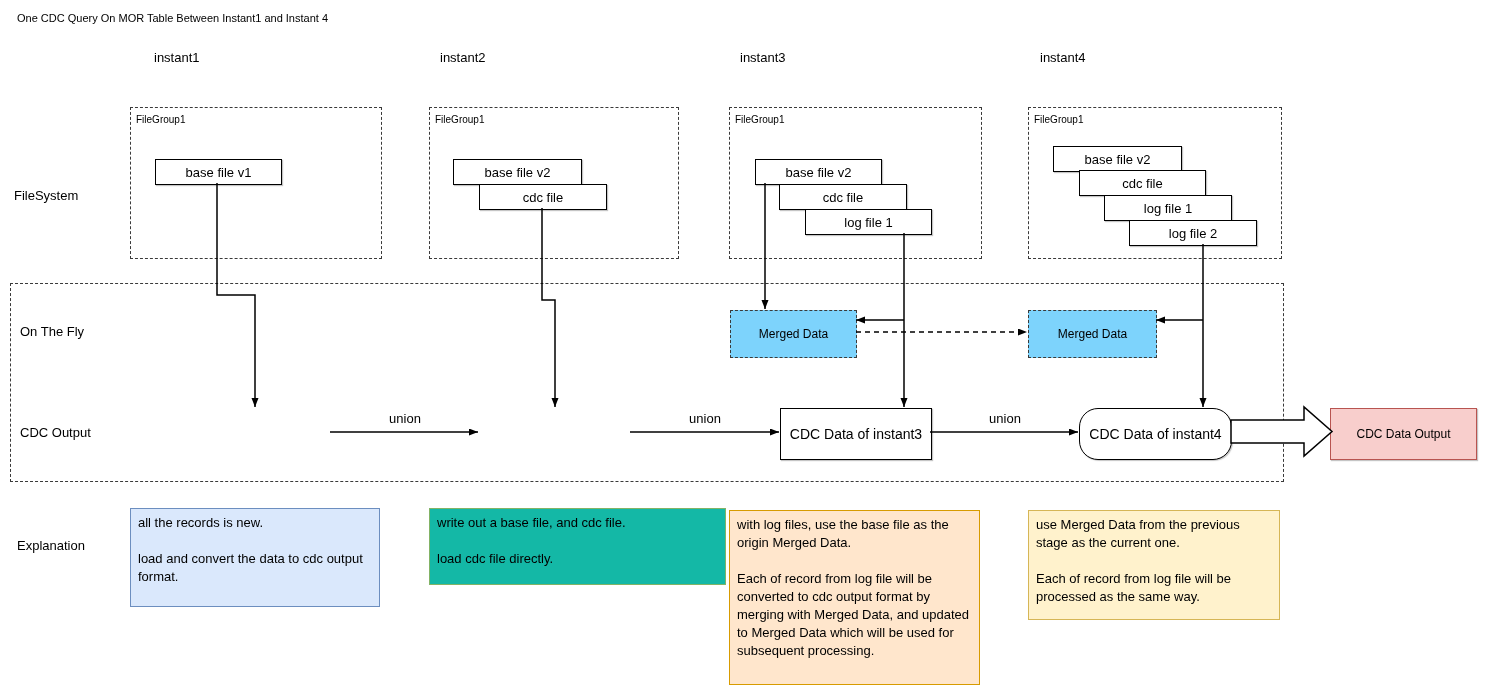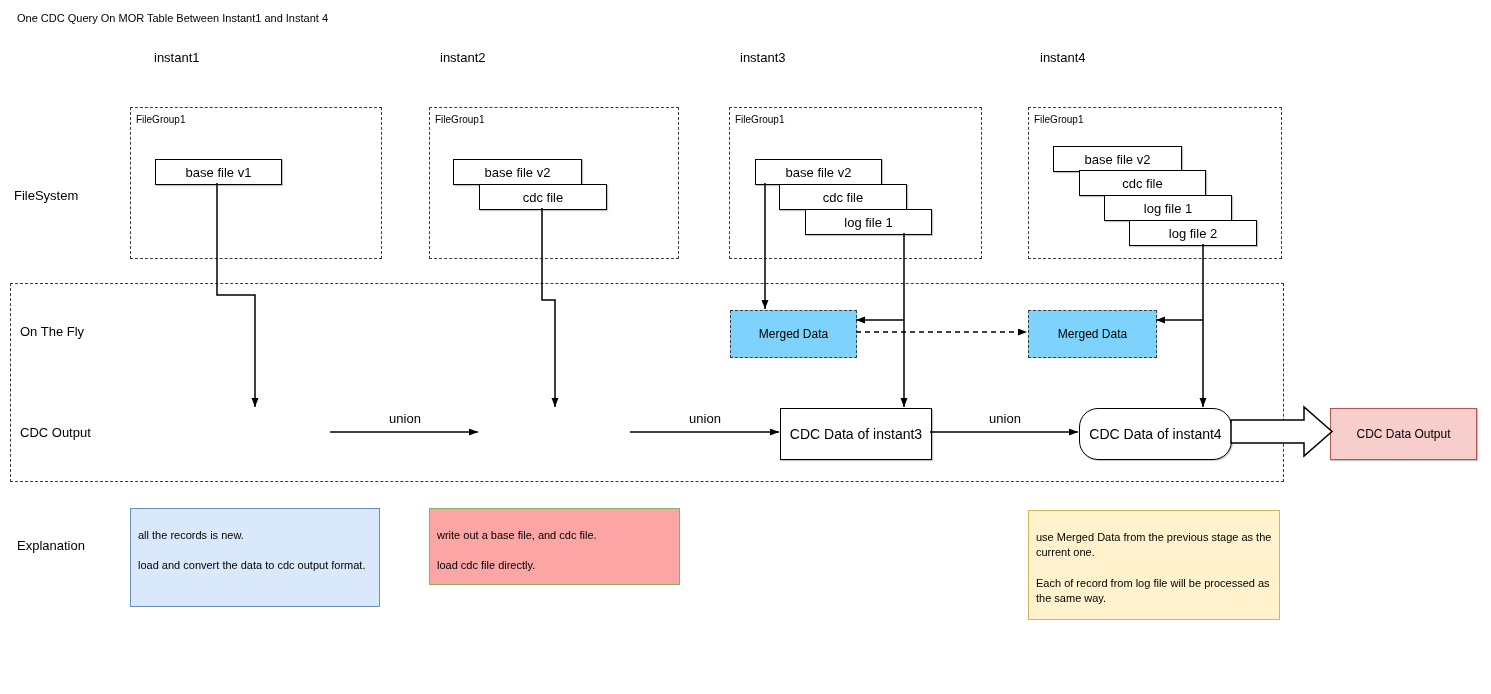--- a/index.html
+++ b/index.html
@@ -12,21 +12,21 @@
   .fg-box{border:1.5px dashed #3a3a3a;background:transparent;}
   .fg-label{position:absolute;left:5px;top:6px;font-size:10px;}
   .file-box{position:absolute;background:#fff;border:1px solid #000;box-shadow:1px 1px 1px rgba(150,150,150,.55);
             display:flex;align-items:center;justify-content:center;font-size:13px;}
   .container-box{border:1.5px dashed #3a3a3a;}
   .md-box{border:1.5px dashed #3a3a3a;background:#7dd3fc;display:flex;align-items:center;justify-content:center;font-size:12px;}
   .cdc-box{background:#fff;border:1px solid #000;box-shadow:1px 1px 1px rgba(150,150,150,.55);
            display:flex;align-items:center;justify-content:center;font-size:14px;}
   .union{font-size:13px;transform:translateX(-50%);}
   .out-box{display:flex;align-items:center;justify-content:center;font-size:12px;border:1px solid;box-shadow:1px 1px 1px rgba(150,150,150,.55);}
-  .expl-box{border:1px solid;font-size:11px;line-height:1.38;padding:19px 7px;white-space:pre-wrap;box-sizing:border-box;}
+  .expl-box{border:1px solid;font-size:13px;line-height:1.38;padding:5px 7px;white-space:pre-wrap;box-sizing:border-box;}
   .wire-layer{position:absolute;left:0;top:0;pointer-events:none;z-index:6;}
   .z1{z-index:1}.z2{z-index:2}
 </style>
 </head>
 <body>
 
 <div class="stage">
 
   <div class="abs title" style="left:17px;top:12px;">One CDC Query On MOR Table Between Instant1 and Instant 4</div>
 
@@ -77,23 +77,26 @@
 
   <div class="abs union" style="left:405px;top:411px;">union</div>
   <div class="abs union" style="left:705px;top:411px;">union</div>
   <div class="abs union" style="left:1005px;top:411px;">union</div>
 
   <div class="abs out-box z2" style="left: 1330px; top: 408px; width: 145px; height: 50px; background-color: rgb(248, 206, 204); border-color: rgb(184, 84, 80);">CDC Data Output</div>
 
   <div class="abs expl-box z2" style="left: 130px; top: 508px; width: 250px; height: 99px; background-color: rgb(218, 232, 252); border-color: rgb(108, 142, 191);">all the records is new.
 
 load and convert the data to cdc output format.</div>
-  <div class="abs expl-box z2" style="left: 429px; top: 508px; width: 251px; height: 77px; background-color: #fca5a5; border-color: rgb(130, 179, 102);">write out a base file, and cdc file.
+  <div class="abs expl-box z2" style="left: 429px; top: 508px; width: 297px; height: 77px; background-color: #14b8a6; border-color: rgb(130, 179, 102);">write out a base file, and cdc file.
 
 load cdc file directly.</div>
+  <div class="abs expl-box z2" style="left: 729px; top: 510px; width: 251px; height: 175px; background-color: rgb(255, 230, 204); border-color: rgb(215, 155, 0);">with log files, use the base file as the origin Merged Data.
+
+Each of record from log file will be converted to cdc output format by merging with Merged Data, and updated to Merged Data which will be used for subsequent processing.</div>
   <div class="abs expl-box z2" style="left: 1028px; top: 510px; width: 252px; height: 110px; background-color: rgb(255, 242, 204); border-color: rgb(214, 182, 86);">use Merged Data from the previous stage as the current one.
 
 Each of record from log file will be processed as the same way.</div>
 
   <svg class="wire-layer" width="1491" height="694" viewBox="0 0 1491 694">
     <defs>
       <marker id="ah" markerWidth="10" markerHeight="8" refX="9" refY="3.5" orient="auto" markerUnits="userSpaceOnUse">
         <path d="M0,0 L9,3.5 L0,7 Z" fill="#000"></path>
       </marker>
     </defs>

